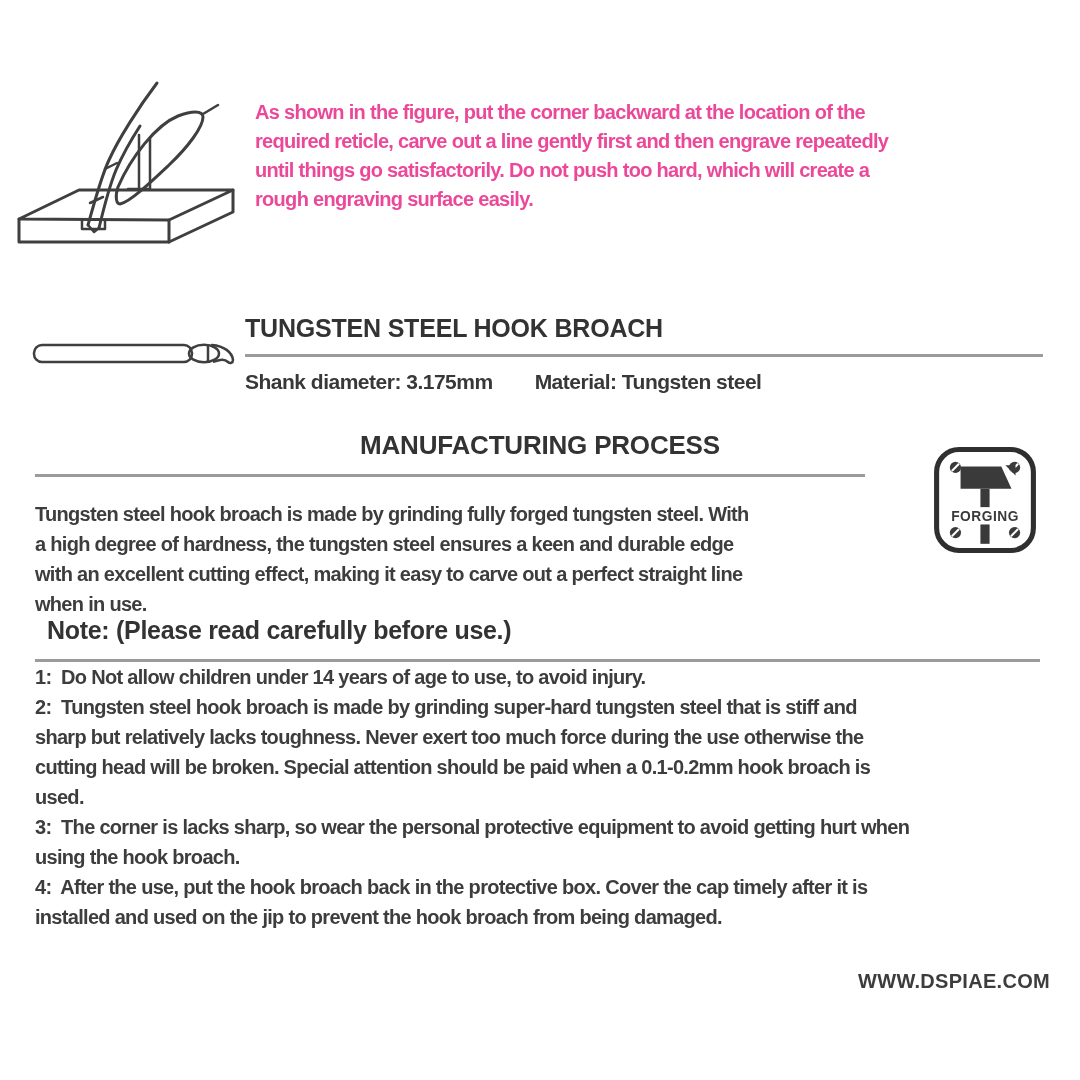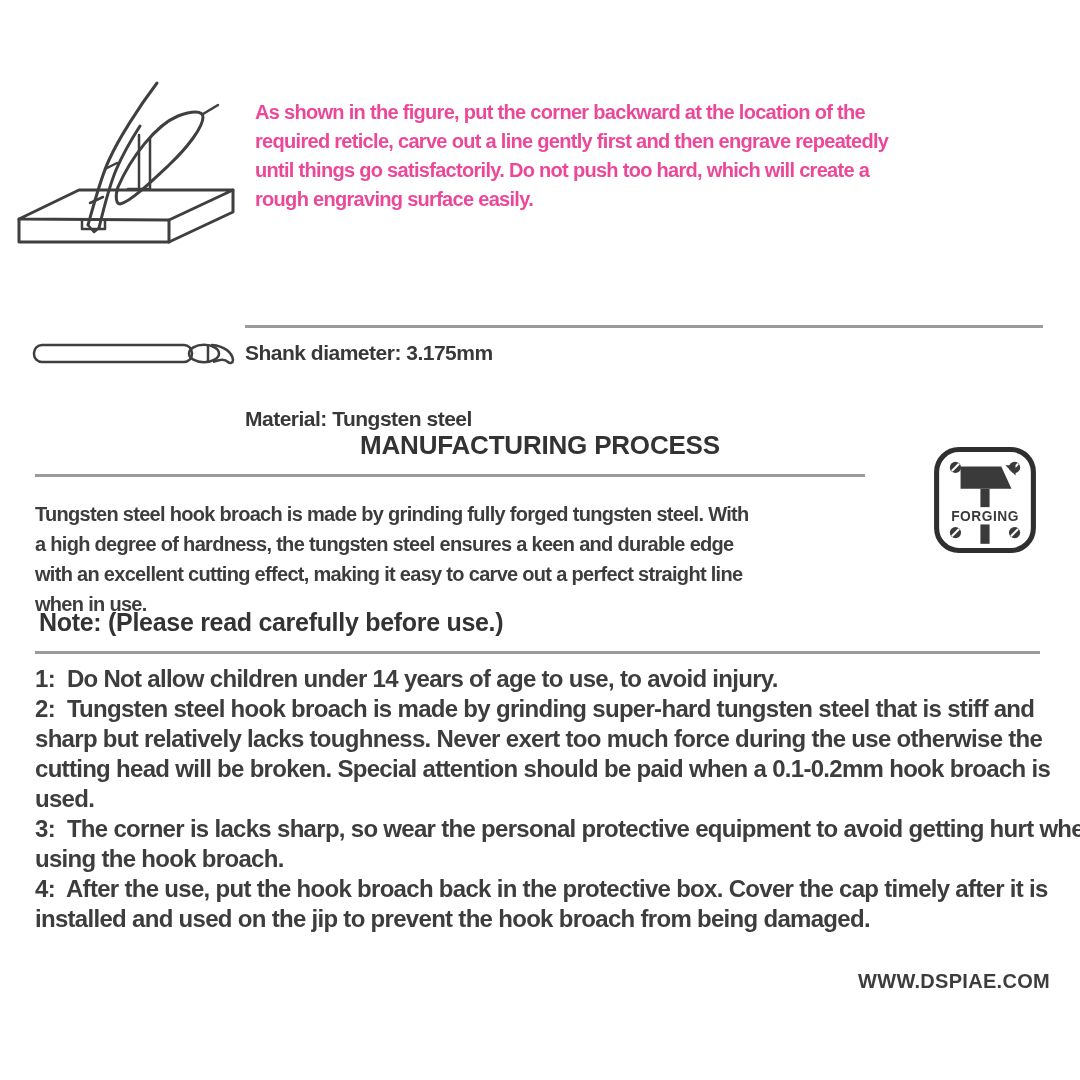--- a/index.html
+++ b/index.html
@@ -18,37 +18,37 @@
   }
 
   
   #broach-figure{left:30px;top:330px;width:206px;height:52px;}
   #product-section{left:245px;top:314px;width:800px;}
   #product-title{
     font-size:25px;font-weight:bold;letter-spacing:-0.2px;color:#333;margin:0;
   }
   .rule{height:3px;background:#9b9b9b;border:none;margin:0;}
   #product-rule{margin-top:11px;width:798px;}
-  #product-specs{display:flex;gap:42px;margin-top:13px;font-size:21px;font-weight:bold;letter-spacing:-0.5px;color:#383838;flex-direction:column;}
+  #product-specs{display:flex;gap:42px;margin-top:13px;font-size:21px;font-weight:bold;letter-spacing:-0.5px;color:#383838;}
 
   
   #manufacturing-section{left:35px;top:418px;width:1010px;}
   #manufacturing-title{font-size:26px;font-weight:bold;letter-spacing:-0.2px;color:#333;margin:12px;text-align:center;}
   #manufacturing-rule{margin-top:13px;width:830px;}
   #manufacturing-paragraph{
     margin-top:22px;font-size:20px;font-weight:bold;line-height:30px;
     letter-spacing:-0.7px;color:#3d3d3d;
   }
   #forging-badge{left:933px;top:446px;width:104px;height:108px;}
 
   
   #note-section{left:35px;top:604px;width:1045px;}
-  #note-title{font-size:25px;font-weight:bold;letter-spacing:-0.3px;color:#333;margin:4px;}
+  #note-title{font-size:25px;font-weight:bold;letter-spacing:-0.3px;color:#333;margin:12px;}
   #note-rule{margin-top:14px;width:1005px;}
-  #note-list{margin-top:10px;font-size:24px;font-weight:bold;line-height:30px;letter-spacing:-0.7px;color:#3d3d3d;}
+  #note-list{font-size:20px;font-weight:bold;line-height:30px;letter-spacing:-0.7px;color:#3d3d3d;}
   .note-item{margin:0;}
 
   
   #footer-website{
     right:30px;top:970px;font-size:20px;font-weight:bold;letter-spacing:0.3px;color:#3d3d3d;
   }
 
   svg{display:block;}
   .stroke{fill:none;stroke:#3f3f3f;stroke-width:3;stroke-linecap:round;stroke-linejoin:round;}
   .stroke-thin{fill:none;stroke:#3f3f3f;stroke-width:2.5;stroke-linecap:round;stroke-linejoin:round;}
@@ -95,20 +95,21 @@
 
     <ellipse class="stroke-thin" cx="174" cy="23.5" rx="15" ry="8.7"></ellipse>
 
     <path class="stroke-thin" d="M178,15.2 L178,31.8"></path>
 
     <path class="stroke-thin" d="M182,15 C194,16 202,22 203,30 C203,33 200,34 198,32 C194,28 189,30 184,31.6"></path>
   </svg>
 </div>
 
 <div class="abs" id="product-section">
+  <h1 id="product-title">TUNGSTEN STEEL HOOK BROACH</h1>
   <div class="rule" id="product-rule"></div>
   <div id="product-specs">
     <span class="pre">Shank diameter: 3.175mm</span>
     <span class="pre">Material: Tungsten steel</span>
   </div>
 </div>
 
 <div class="abs" id="manufacturing-section">
   <h2 id="manufacturing-title">MANUFACTURING PROCESS</h2>
   <div class="rule" id="manufacturing-rule"></div>

